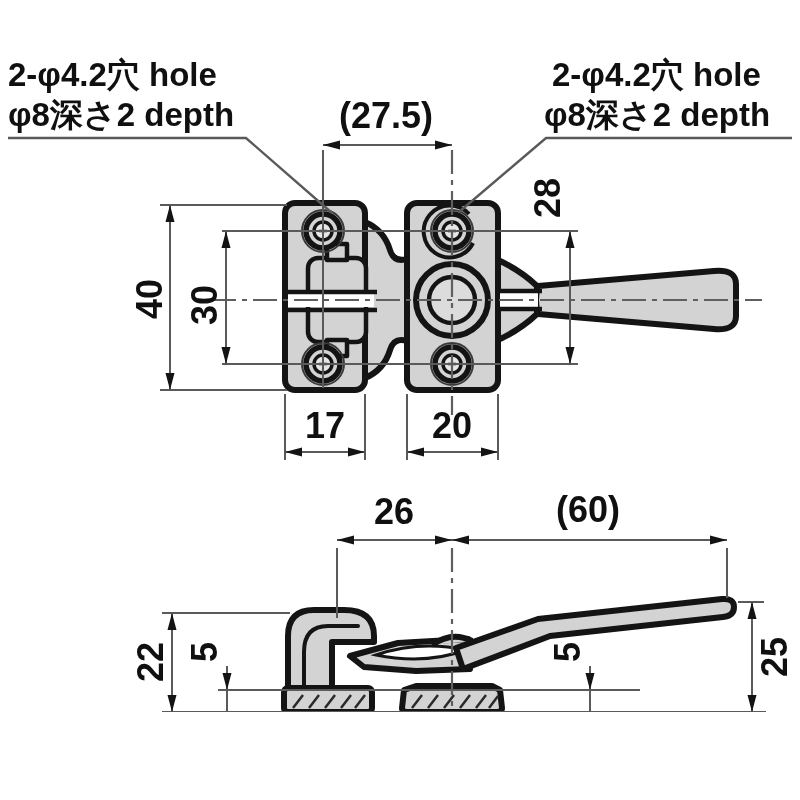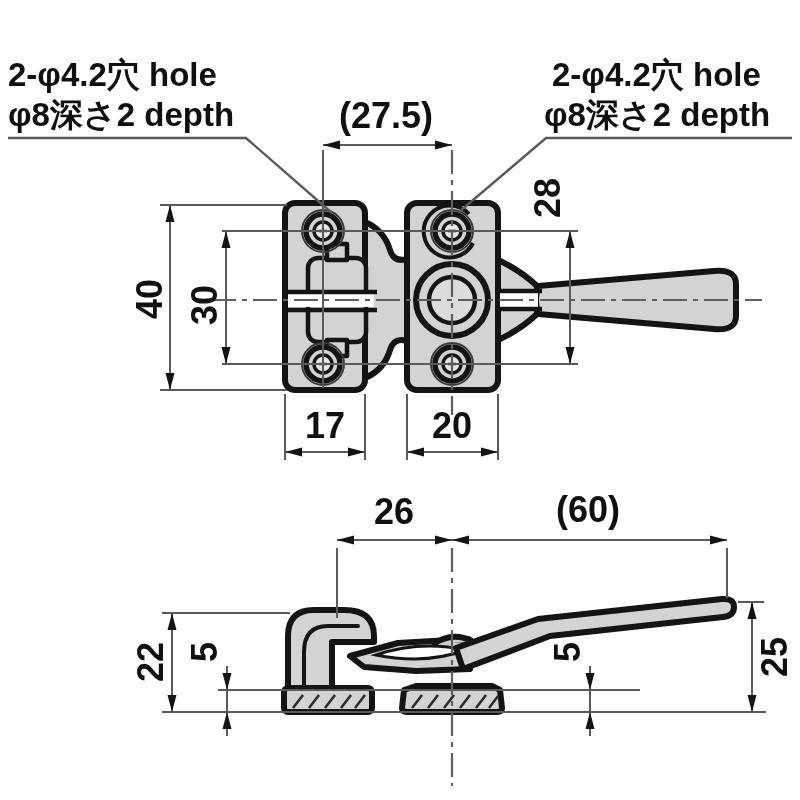--- a/index.html
+++ b/index.html
@@ -1,16 +1,16 @@
 <!DOCTYPE html>
 <html style="--background: #ffffff; --part-fill: #d3d3d3; --outline: #141414; --dim-line: #5a5a5a;"><head>
 <meta charset="utf-8">
 <style>
   html,body{margin:0;padding:0;background:#fff;}
-  .stage{width:800px;height:800px;position:relative;background:var(--background,#ffffff);
+  .stage{width:800px;height:712px;position:relative;background:var(--background,#ffffff);
          font-family:"Liberation Sans",sans-serif;}
   svg{display:block;}
   .part{fill:var(--part-fill,#d3d3d3);stroke:var(--outline,#141414);stroke-width:6;stroke-linejoin:round;}
   .part-thin{fill:var(--part-fill,#d3d3d3);stroke:var(--outline,#141414);stroke-width:4.5;stroke-linejoin:round;}
   .inner-line{fill:none;stroke:var(--outline,#141414);stroke-width:4;stroke-linejoin:round;stroke-linecap:round;}
   .bold-line{fill:none;stroke:var(--outline,#141414);stroke-width:4.5;}
   .white-fill{fill:#ffffff;stroke:none;}
   .dim{stroke:var(--dim-line,#5a5a5a);stroke-width:2;fill:none;}
   .leader{stroke:var(--dim-line,#5a5a5a);stroke-width:2.4;fill:none;}
   .centerline{stroke:#5f5f5f;stroke-width:2.2;fill:none;stroke-dasharray:24 6 5 6;}

